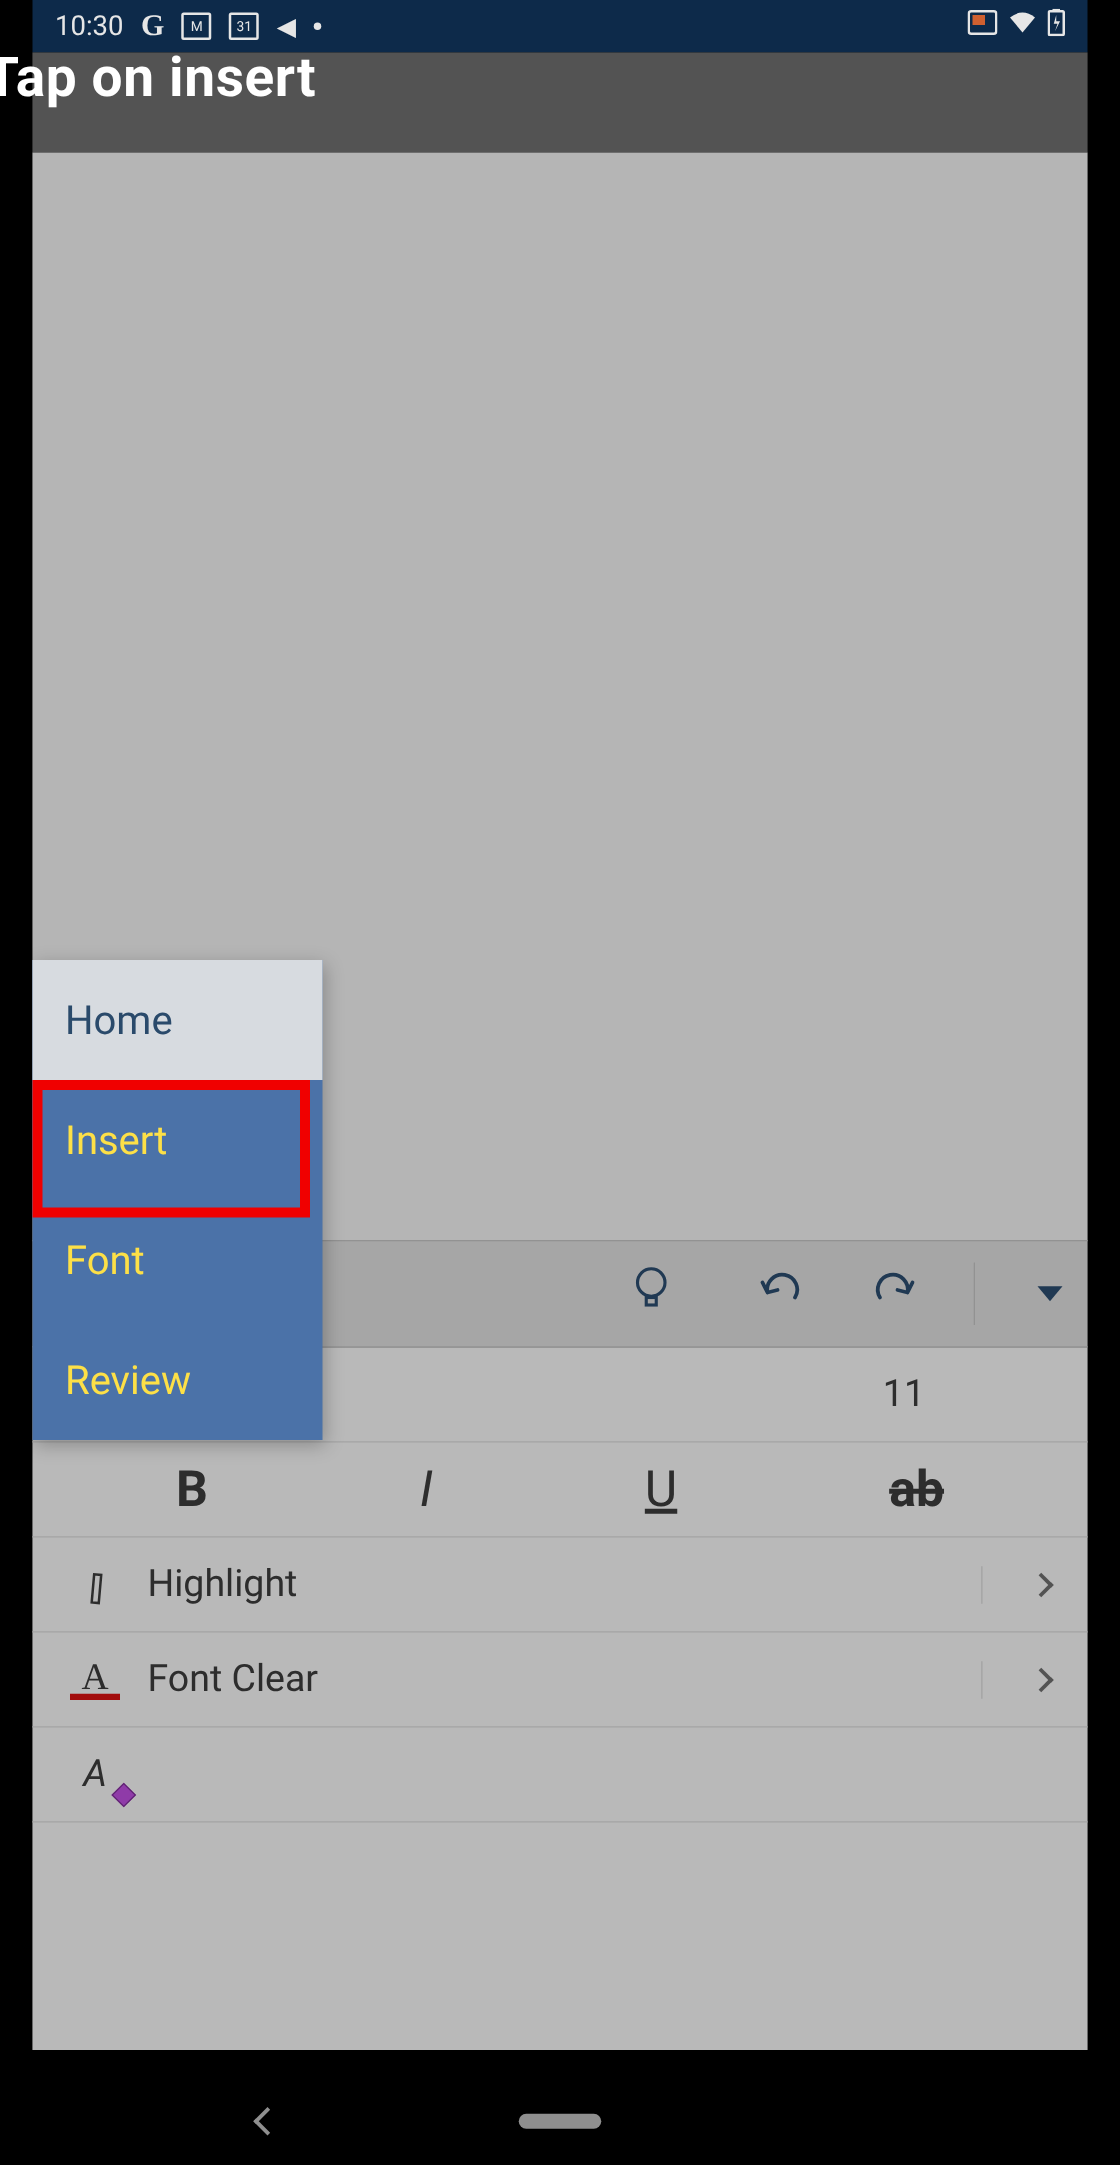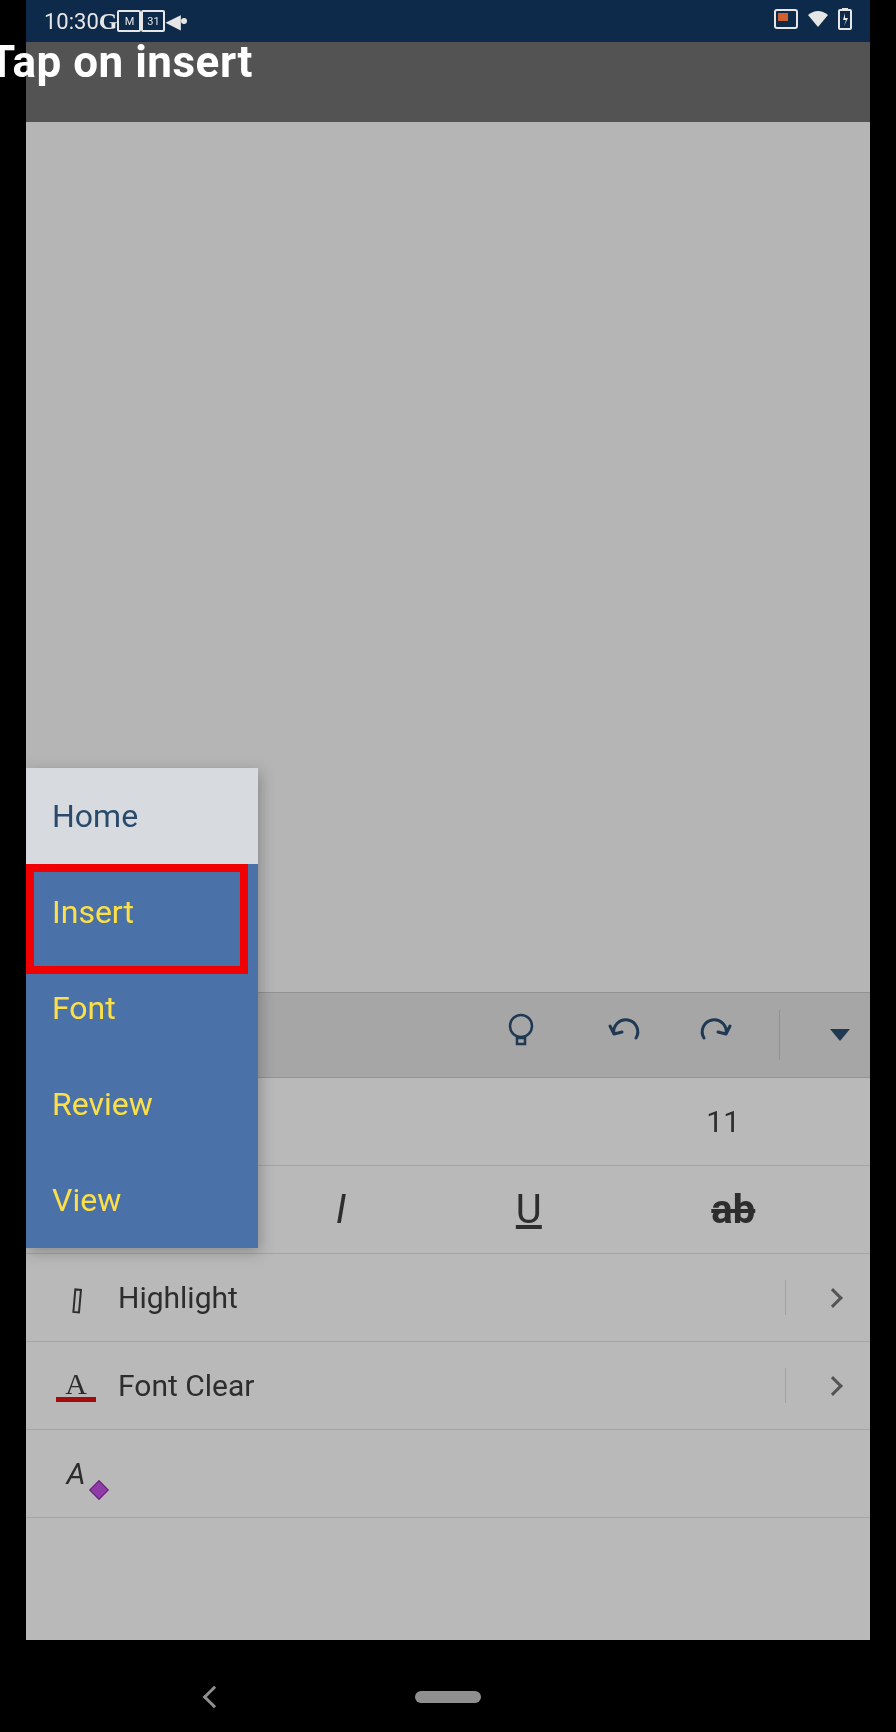--- a/index.html
+++ b/index.html
@@ -17,21 +17,21 @@
     position: absolute;
     top: 0; left: 0; right: 0;
     height: 42px;
     background: #0d2a4a;
     display: flex;
     align-items: center;
     padding: 0 18px;
     color: #e6e6e6;
     font-size: 22px;
   }
-  .statusbar .left { display: flex; align-items: center; }
+  .statusbar .left { display: flex; align-items: center; gap: 14px; }
   .statusbar .right { margin-left: auto; display: flex; align-items: center; gap: 8px; }
   .status-g { font-weight: 700; font-size: 24px; font-family: Georgia, serif; }
   .status-icon-box { display:inline-flex; width:24px; height:22px; border:2px solid #e6e6e6; border-radius:2px; align-items:center; justify-content:center; font-size:11px; line-height:1; }
   .status-dot { width:6px; height:6px; background:#e6e6e6; border-radius:50%; }
 
   
   .instruction-band {
     position: absolute;
     top: 42px; left: 0; right: 0;
     height: 80px;
@@ -97,21 +97,21 @@
   }
 
   
   .panel {
     position:absolute;
     top: 1078px; left:0; right:0;
     bottom: 92px;
     background:#ededed;
   }
   .row {
-    height: 88px;
+    height: 76px;
     border-bottom:1px solid #d2d2d2;
     display:flex; align-items:center;
     padding:0 30px;
     color:#3a3a3a; font-size:30px;
     position:relative;
   }
   .row.font { justify-content: flex-start; }
   .row.font .size { position:absolute; right:130px; }
   .row.bius { justify-content: space-around; font-family: "Times New Roman", serif; }
   .row.bius span { font-size: 40px; color:#3a3a3a; }
@@ -304,20 +304,19 @@
     <span class="pill"></span>
   </div>
 
   <div class="dim"></div>
 
   <div class="tabmenu">
     <div class="mitem home">Home</div>
     <div class="mitem">Insert</div>
     <div class="mitem">Font</div>
     <div class="mitem">Review</div>
-    <div class="mitem">View</div>
   </div>
 
   <div class="redbox"></div>
 
 </div>
 
 <div class="instruction-text">Tap on insert</div>
 
 </body></html>

